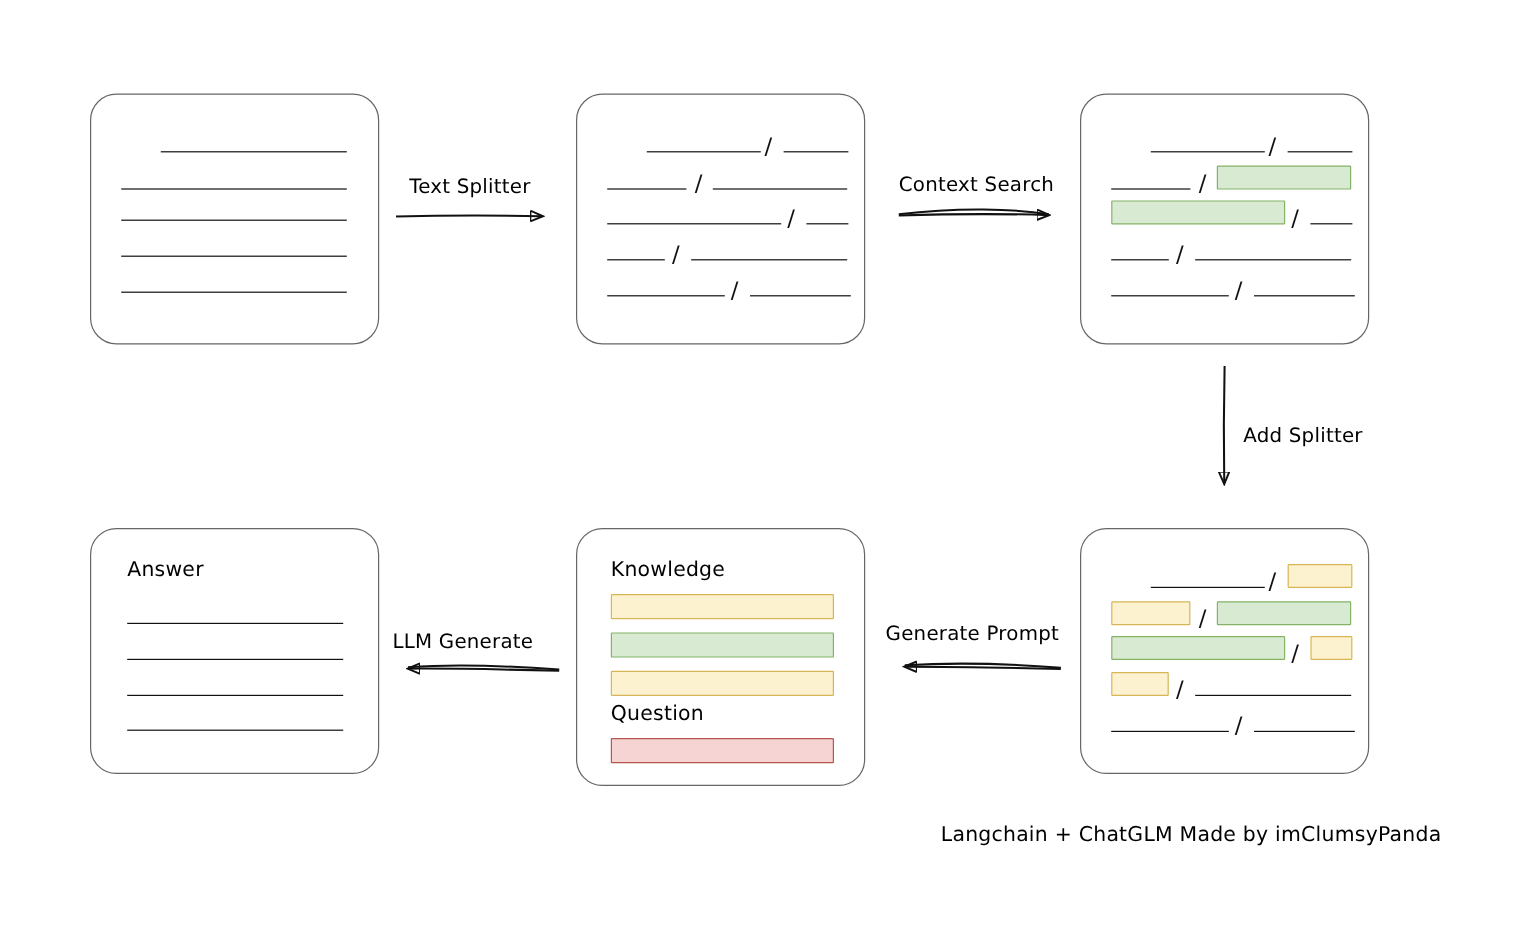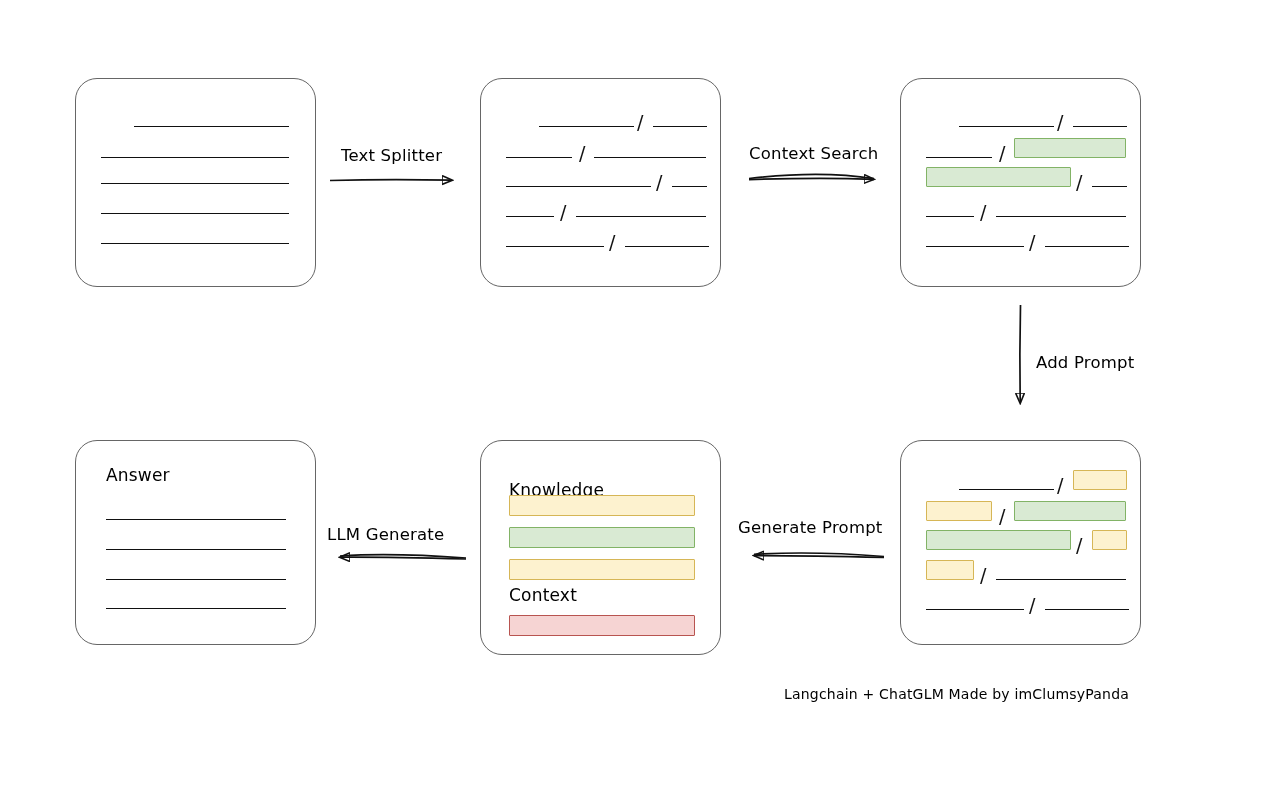--- a/index.html
+++ b/index.html
@@ -74,21 +74,21 @@
 
   .edge-label {
     position: absolute;
     font-size: 16.5px;
     letter-spacing: 0.2px;
     white-space: nowrap;
     color: #000000;
   }
   .footer-credit {
     position: absolute;
-    font-size: 14px;
+    font-size: 17px;
     letter-spacing: 0.2px;
     white-space: nowrap;
     color: #000000;
   }
   svg.arrow-layer {
     position: absolute;
     left: 0; top: 0;
     width: 1262px;
     height: 792px;
     overflow: visible;
@@ -135,21 +135,21 @@
     </g>
 
     <g>
       <path d="M466,558.0 C 420,554.6 375,553.6 340,556.0" fill="none" stroke="#111111" stroke-width="1.7"></path>
       <path d="M466,559.0 C 420,557.8 375,557.0 340,557.2" fill="none" stroke="#111111" stroke-width="1.7" marker-end="url(#ahL)"></path>
     </g>
   </svg>
 
   <div class="edge-label" style="left:341px; top:146px;">Text Splitter</div>
   <div class="edge-label" style="left:749px; top:144px;">Context Search</div>
-  <div class="edge-label" style="left:1036px; top:353px;">Add Prompt</div>
+  <div class="edge-label" style="left:1036px; top:353px;">Add Splitter</div>
   <div class="edge-label" style="left:706px; top:518px;margin-left:32px;">Generate Prompt</div>
   <div class="edge-label" style="left:327px; top:525px;">LLM Generate</div>
 
   <div class="node-box" style="left:75px; top:78px; width:241px; height:209px;">
     <div class="rule" style="left:58px; top:47px;  width:155px;"></div>
     <div class="rule" style="left:25px; top:78px;  width:188px;"></div>
     <div class="rule" style="left:25px; top:104px; width:188px;"></div>
     <div class="rule" style="left:25px; top:134px; width:188px;"></div>
     <div class="rule" style="left:25px; top:164px; width:188px;"></div>
   </div>
@@ -217,25 +217,25 @@
     <div class="chip yellow" style="left:25px; top:119px; width:48px;"></div>
     <div class="slash" style="left:79px;  top:138px;">/</div>
     <div class="rule" style="left:95px;  top:138px; width:130px;"></div>
 
     <div class="rule" style="left:25px;  top:168px; width:98px;"></div>
     <div class="slash" style="left:128px; top:168px;">/</div>
     <div class="rule" style="left:144px; top:168px; width:84px;"></div>
   </div>
 
   <div class="node-box" style="left:480px; top:440px; width:241px; height:215px;">
-    <div class="box-title" style="left:28px; top:24px;margin-top:15px;">Knowledge</div>
+    <div class="box-title" style="left:28px; top:24px;">Knowledge</div>
     <div class="bar yellow" style="left:28px; top:54px; width:186px;"></div>
     <div class="bar green" style="left:28px; top:86px; width:186px;"></div>
     <div class="bar yellow" style="left:28px; top:118px; width:186px;"></div>
-    <div class="box-title" style="left:28px; top:144px;">Context</div>
+    <div class="box-title" style="left:28px; top:144px;">Question</div>
     <div class="bar red" style="left:28px; top:174px; width:186px;"></div>
   </div>
 
   <div class="node-box" style="left:75px; top:440px; width:241px; height:205px;">
     <div class="box-title" style="left:30px; top:24px;">Answer</div>
     <div class="rule" style="left:30px; top:78px;  width:180px;"></div>
     <div class="rule" style="left:30px; top:108px; width:180px;"></div>
     <div class="rule" style="left:30px; top:138px; width:180px;"></div>
     <div class="rule" style="left:30px; top:167px; width:180px;"></div>
   </div>

